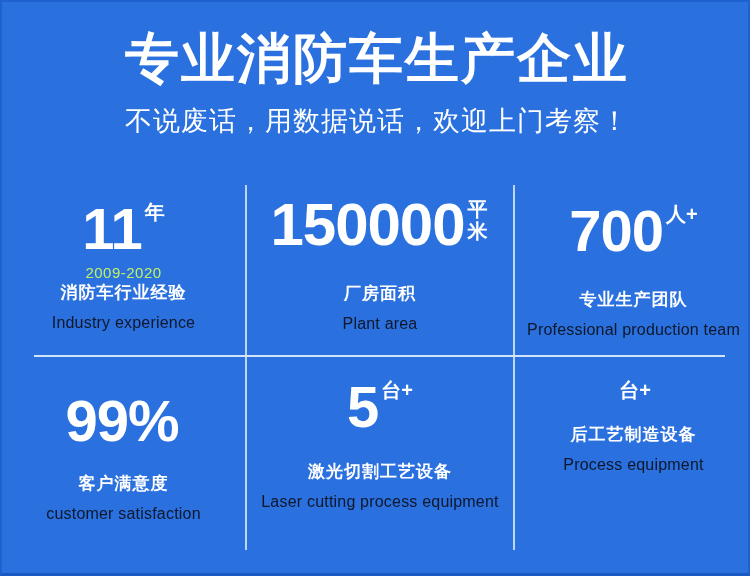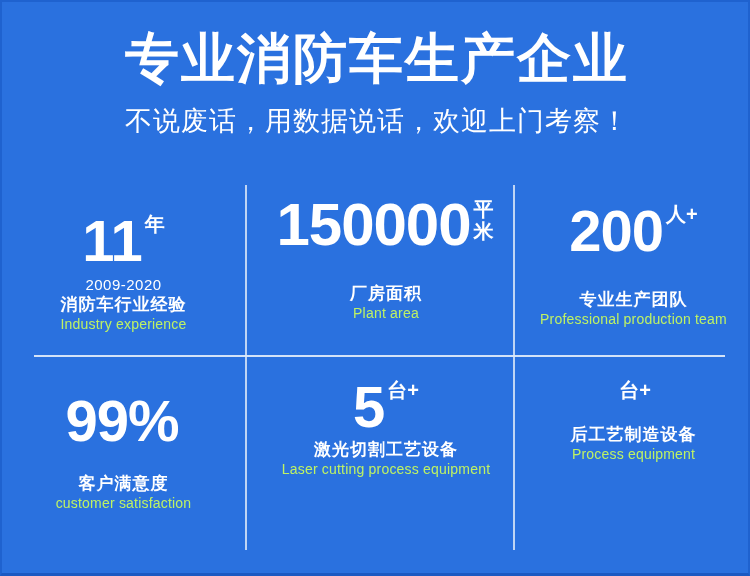--- a/index.html
+++ b/index.html
@@ -84,21 +84,21 @@
   }
 
   .cell {
     position: absolute;
     box-sizing: border-box;
     text-align: center;
   }
   .row1 { top: 10px;  height: 165px; }
   .row2 { top: 190px; height: 165px; }
   .col1 { left: 0px;   width: 243px; }
-  .col2 { left: 251px; width: 266px; }
+  .col2 { left: 245px; width: 266px; }
   .col3 { left: 513px; width: 237px; }
 
   
   .num-row {
     display: flex;
     align-items: flex-start;
     justify-content: center;
     line-height: 1;
   }
   .bignum {
@@ -120,49 +120,49 @@
   }
   .suffix.stacked {
     width: 22px;
     line-height: 22px;
   }
 
   .years {
     margin-top: 4px;
     font-size: 15px;
     font-weight: 400;
-    color: #ffffff;
+    color: #bef264;
     letter-spacing: .5px;
   }
   .label-cn {
     margin-top: 0;
     font-size: 17px;
     font-weight: 700;
     color: #ffffff;
     letter-spacing: 1px;
   }
   .label-en {
-    margin-top: 0;
-    font-size: 14px;
+    margin-top: 10px;
+    font-size: 16px;
     font-weight: 400;
-    color: #bef264;
+    color: #0f172a;
     letter-spacing: .2px;
   }
 
   
-  .cell-1 .num-row { margin-top: 20px; }
+  .cell-1 .num-row { margin-top: 8px; }
   .cell-2 .num-row { margin-top: 4px; }
   .cell-2 .bignum  { font-size: 60px; }
   .cell-2 .label-cn { margin-top: 26px; }
   .cell-3 .num-row { margin-top: 10px; }
   .cell-3 .label-cn { margin-top: 26px; }
   .cell-4 .num-row { margin-top: 20px; }
   .cell-4 .label-cn { margin-top: 20px; }
   .cell-5 .num-row { margin-top: 6px; }
-  .cell-5 .label-cn { }
+  .cell-5 .label-cn { margin-top: 22px; }
   .cell-6 .num-row { margin-top: 6px; }
   .cell-6 .label-cn { margin-top: 22px; }
 </style>
 </head>
 <body>
 
 <div id="banner">
 
   <div class="header">
     <div class="title">专业消防车生产企业</div>
@@ -190,21 +190,21 @@
         <span class="bignum">150000</span>
         <span class="suffix stacked">平
 米</span>
       </div>
       <div class="label-cn">厂房面积</div>
       <div class="label-en">Plant area</div>
     </div>
 
     <div class="cell row1 col3 cell-3">
       <div class="num-row">
-        <span class="bignum">200</span>
+        <span class="bignum">700</span>
         <span class="suffix">人+</span>
       </div>
       <div class="label-cn">专业生产团队</div>
       <div class="label-en">Professional production team</div>
     </div>
 
     <div class="cell row2 col1 cell-4">
       <div class="num-row">
         <span class="bignum">99%</span>
         <span class="suffix"></span>

